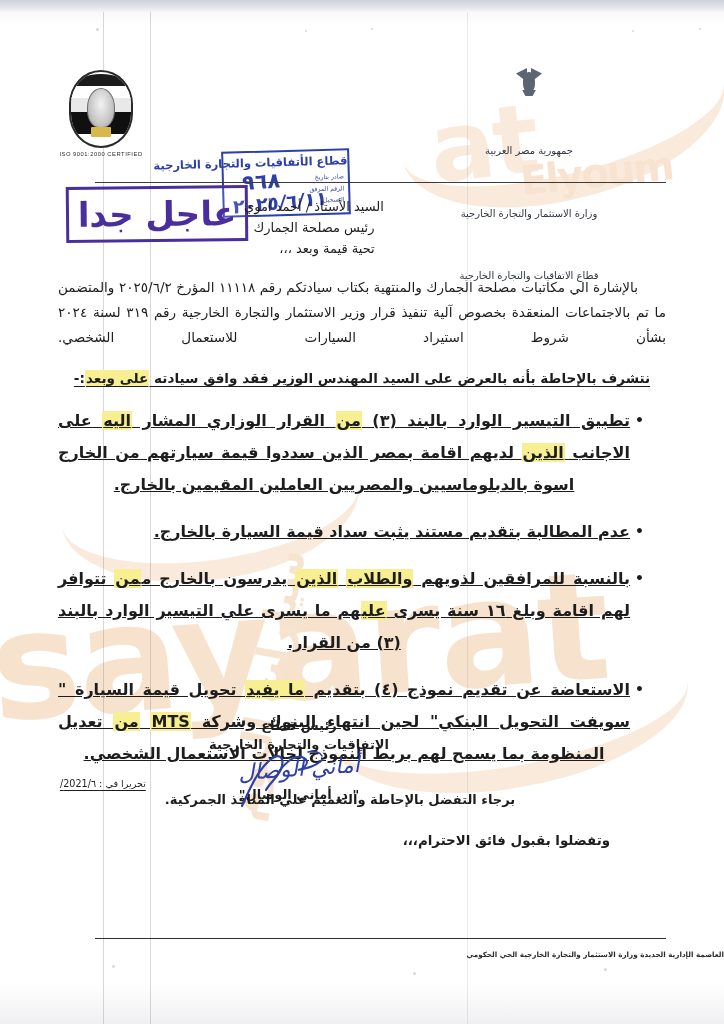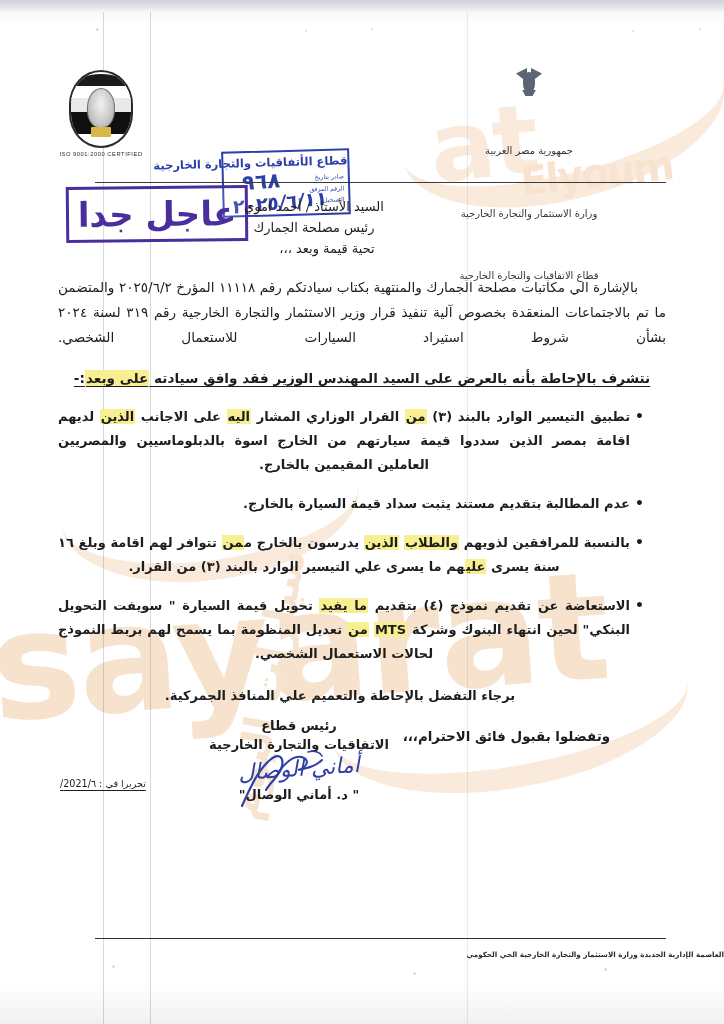--- a/index.html
+++ b/index.html
@@ -293,26 +293,27 @@
   .hl-soft { background: #f8ef92; padding: 0 1px; }
 
   ul.bullets {
     margin: 4px 0 0 0;
     padding: 0 22px 0 0;
     list-style: none;
   }
   ul.bullets > li {
     position: relative;
     margin-top: 15px;
-    font-size: 13px;
-    line-height: 24px;
+    font-size: 16px;
+    line-height: 32px;
     font-weight: bold;
     text-align: justify;
     text-align-last: center;
     padding-right: 14px;
+    text-decoration: underline;
   }
   ul.bullets > li::before {
     content: "•";
     position: absolute;
     right: 0; top: -1px;
     font-size: 14px;
   }
   ul.bullets > li.j-right { text-align-last: right; }
 
   .closing1 {

